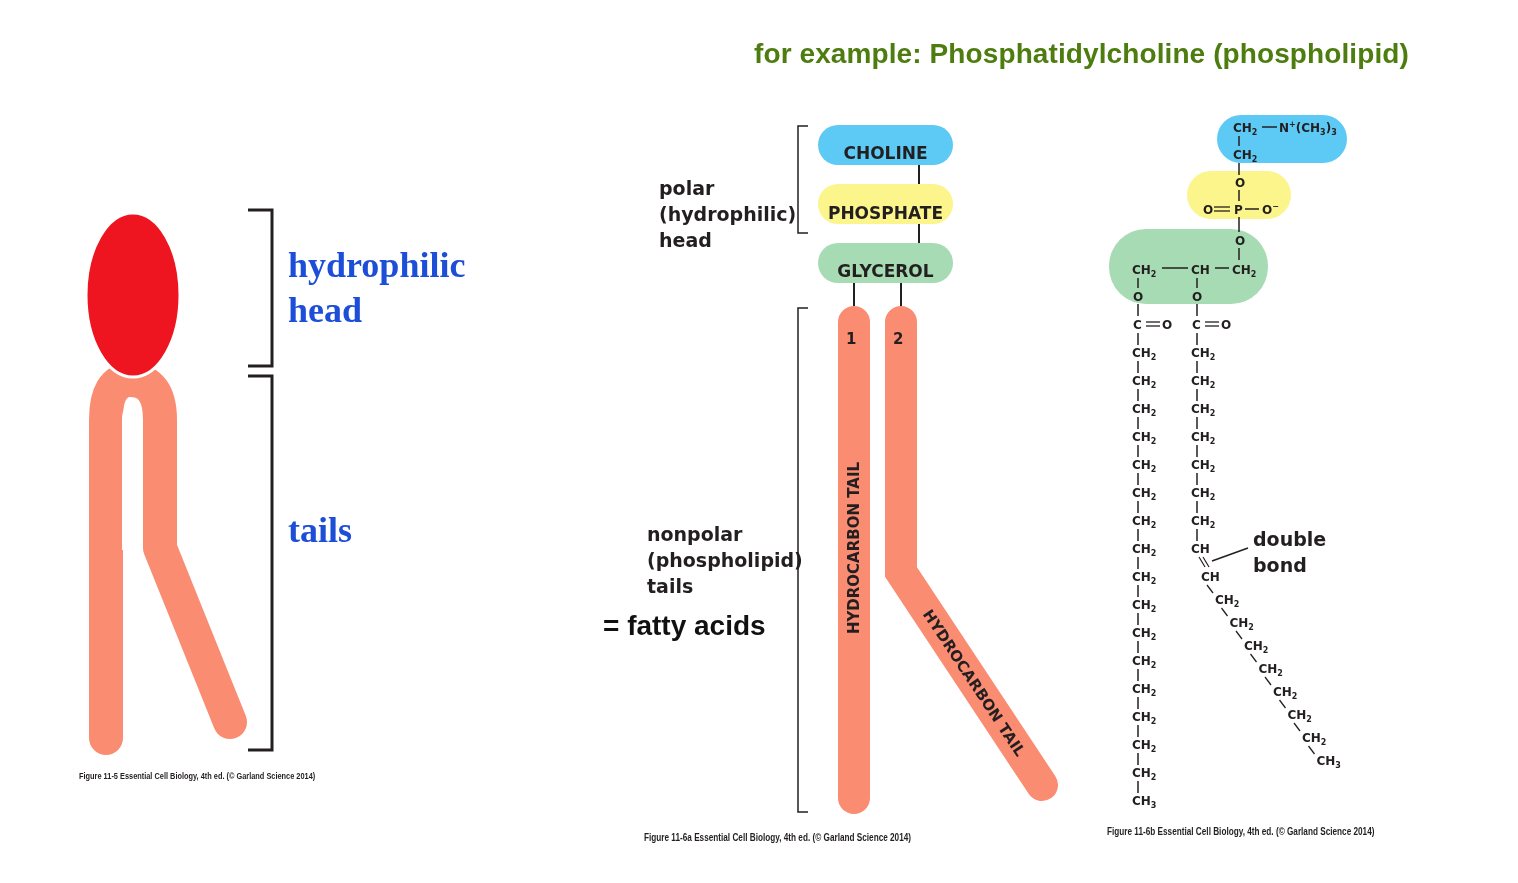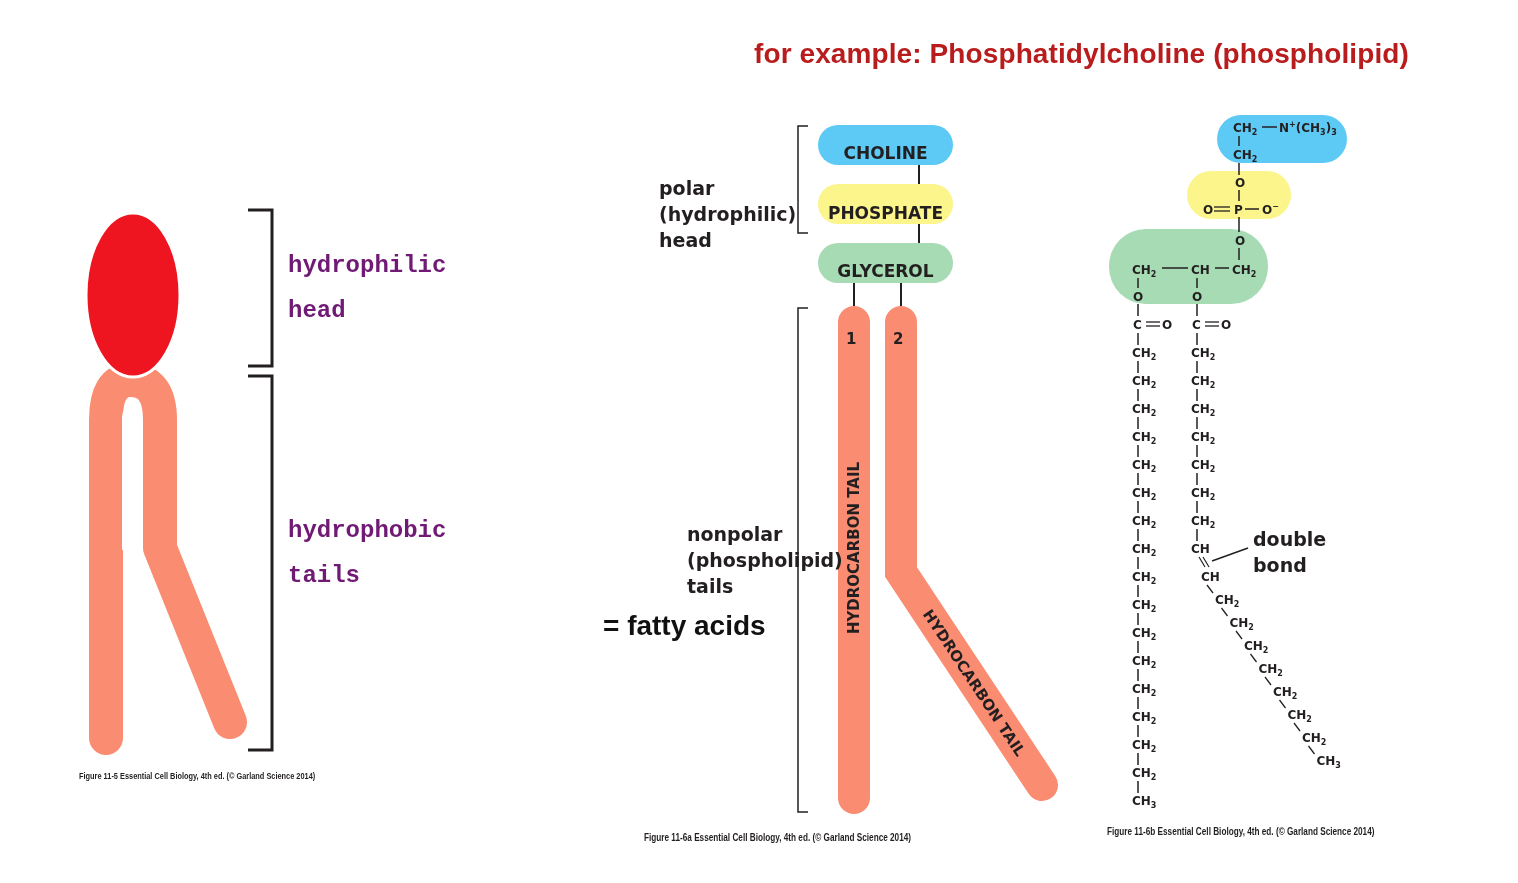--- a/index.html
+++ b/index.html
@@ -1,20 +1,20 @@
 <!DOCTYPE html>
 <html><head>
 <meta charset="utf-8">
 <style>
   html, body { margin: 0; padding: 0; background: #ffffff; }
   body { width: 1518px; height: 883px; position: relative; overflow: hidden; font-family: "Liberation Sans", sans-serif; color: #231f20; }
   .abs { position: absolute; }
   svg { position: absolute; left: 0; top: 0; }
-  .title { left: 754px; top: 38px; font-size: 28px; font-weight: bold; color: #b91c1c; white-space: nowrap; letter-spacing: 0.1px; }
-  .big-label { font-family: Liberation Mono, monospace; font-weight: bold; font-size: 24px; line-height: 45px; color: #701a75; }
+  .title { left: 754px; top: 38px; font-size: 28px; font-weight: bold; color: #4d7c0f; white-space: nowrap; letter-spacing: 0.1px; }
+  .big-label { font-family: Liberation Serif, serif; font-weight: bold; font-size: 36px; line-height: 45px; color: #1d4ed8; }
   .mid-label { font-family: "DejaVu Sans", sans-serif; font-weight: bold; font-size: 19px; line-height: 26px; color: #231f20; }
   .fatty { left: 603px; top: 610px; font-size: 28px; font-weight: bold; color: #111; white-space: nowrap; }
   .caption { font-family: "Liberation Sans", sans-serif; font-size: 10px; font-weight: bold; color: #231f20; white-space: nowrap; transform: scaleX(0.82); transform-origin: left center; }
   .caption.small { font-size: 9px; }
   .chem { font-family: "DejaVu Sans", sans-serif; font-weight: bold; font-size: 12px; fill: #231f20; }
   .chem-sub { font-size: 8px; }
 </style>
 </head>
 <body>
 
@@ -32,21 +32,20 @@
 
   <path d="M248,210 L272,210 L272,366 L248,366" fill="none" stroke="#231f20" stroke-width="3"></path>
   <path d="M248,376 L272,376 L272,750 L248,750" fill="none" stroke="#231f20" stroke-width="3"></path>
 </svg>
 
 <div class="abs big-label" style="left:288px; top:243px;">
   <div>hydrophilic</div>
   <div>head</div>
 </div>
 <div class="abs big-label" style="left:288px; top:508px;">
-  <div>hydrophobic</div>
   <div>tails</div>
 </div>
 <div class="abs caption small" style="left:79px; top:771px;">Figure 11-5  Essential Cell Biology, 4th ed. (© Garland Science 2014)</div>
 
 <svg width="1518" height="883">
 
   <path d="M808,126 L798,126 L798,233 L808,233" fill="none" stroke="#231f20" stroke-width="1.5"></path>
 
   <path d="M808,308 L798,308 L798,812 L808,812" fill="none" stroke="#231f20" stroke-width="1.5"></path>
 
@@ -72,21 +71,21 @@
 <div class="abs" style="left:893px; top:330px; font-family:'DejaVu Sans',sans-serif; font-weight:bold; font-size:15px;">2</div>
 
 <div class="abs" style="left:854px; top:548px; transform: translate(-50%,-50%) rotate(-90deg); font-family:'DejaVu Sans',sans-serif; font-weight:bold; font-size:15px; white-space:nowrap;">HYDROCARBON TAIL</div>
 <div class="abs" style="left:974px; top:683px; transform: translate(-50%,-50%) rotate(56.5deg); font-family:'DejaVu Sans',sans-serif; font-weight:bold; font-size:15px; white-space:nowrap;">HYDROCARBON TAIL</div>
 
 <div class="abs mid-label" style="left:659px; top:143px;margin-top:32px;">
   <div>polar</div>
   <div>(hydrophilic)</div>
   <div>head</div>
 </div>
-<div class="abs mid-label" style="left:647px; top:521px;margin-left:40px;">
+<div class="abs mid-label" style="left:647px; top:521px;">
   <div>nonpolar</div>
   <div>(phospholipid)</div>
   <div>tails</div>
 </div>
 <div class="abs fatty">= fatty acids</div>
 <div class="abs caption" style="left:644px; top:832px;">Figure 11-6a  Essential Cell Biology, 4th ed. (© Garland Science 2014)</div>
 
 <svg width="1518" height="883">
 
   <rect x="1217" y="115" width="130" height="48" rx="24" fill="#5ccaf5"></rect>

